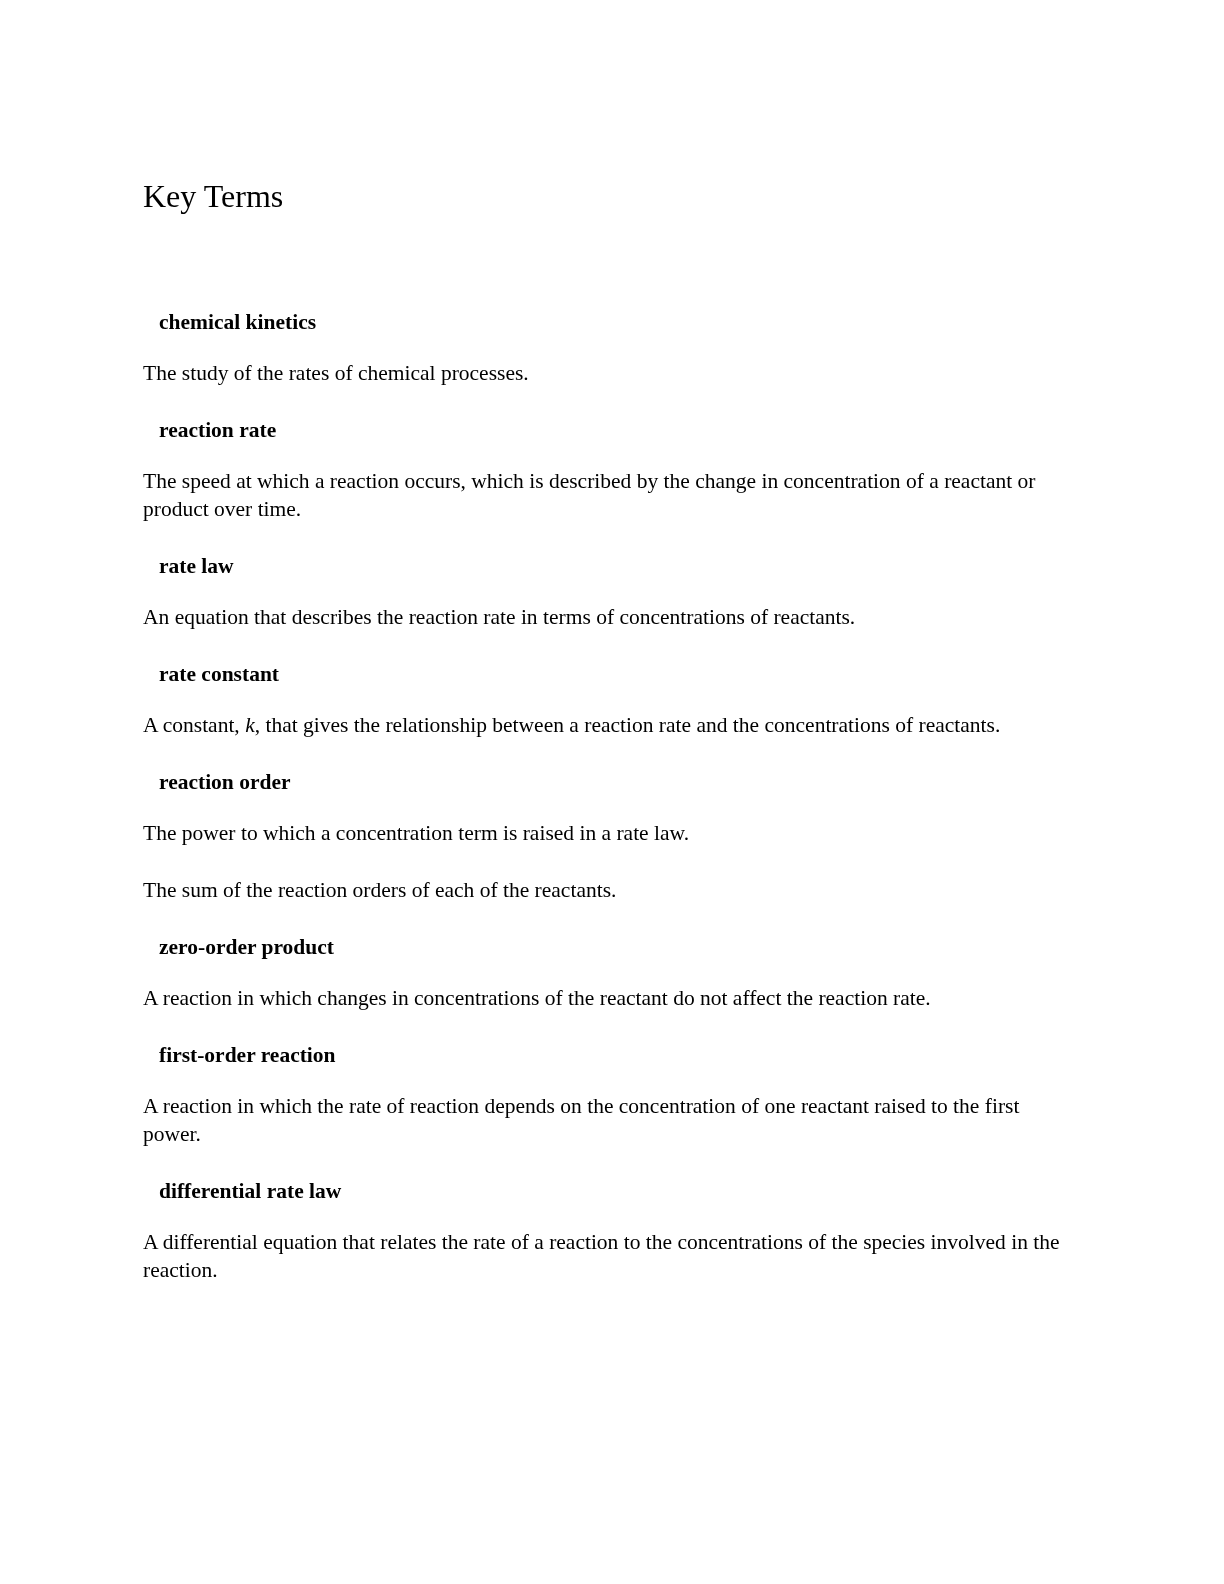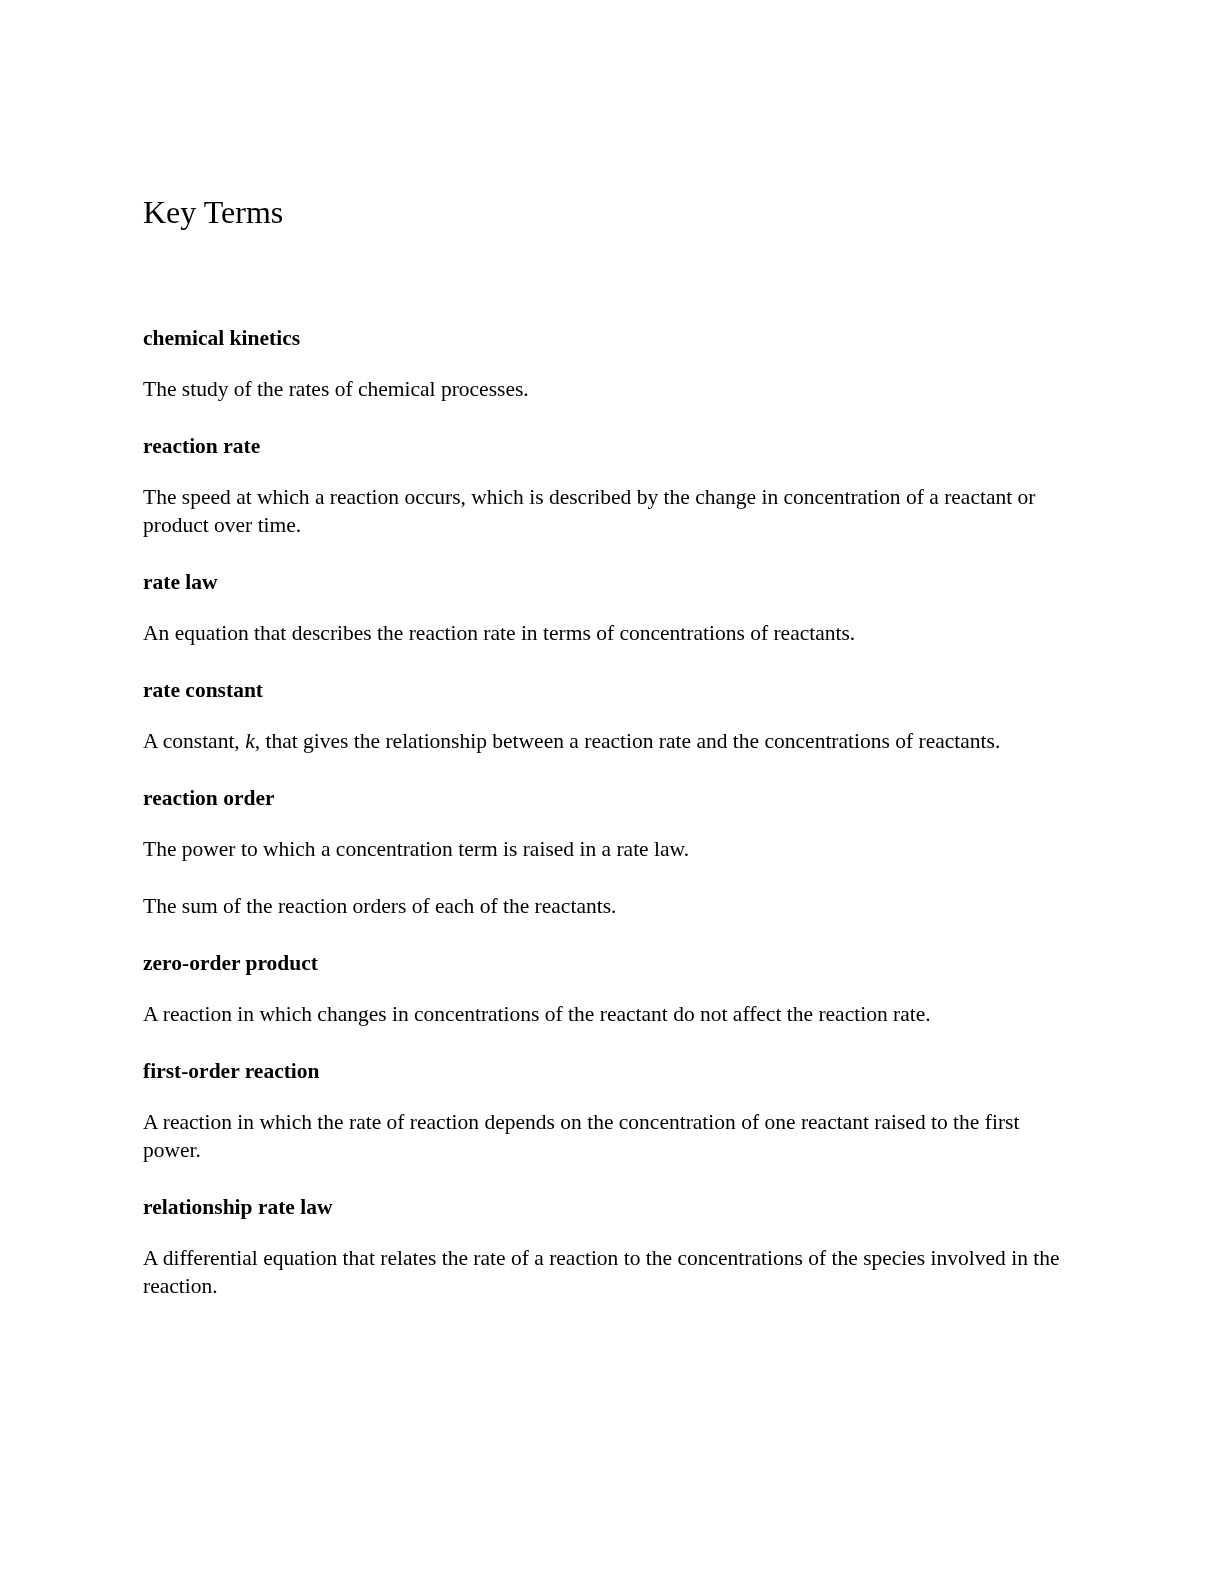--- a/index.html
+++ b/index.html
@@ -1,20 +1,20 @@
 <!DOCTYPE html>
 <html><head>
 <meta charset="utf-8">
 <style>
   html, body { margin: 0; padding: 0; background: #ffffff; }
   body { width: 1224px; height: 1584px; position: relative; font-family: "Liberation Serif", serif; color: #000; }
-  .page { position: absolute; left: 143px; top: 190px; width: 940px; }
+  .page { position: absolute; left: 143px; top: 174px; width: 940px; }
   .title { font-size: 32px; font-weight: normal; margin: 0; line-height: 44px; }
   .terms { position: absolute; left: 0; top: 134px; width: 940px; }
-  .term { font-weight: bold; font-size: 21.5px; line-height: 28px; margin: 0 0 23px 0; }
+  .term { font-weight: bold; font-size: 21.5px; line-height: 28px; margin: 0 0 23px 16px; }
   .def { font-size: 21.5px; line-height: 28px; margin: 0 16px 29px 0; }
 </style>
 </head>
 <body>
 
 <div class="page">
   <h1 class="title">Key Terms</h1>
   <div class="terms">
     <p class="term">chemical kinetics</p>
     <p class="def">The study of the rates of chemical processes.</p>
@@ -32,16 +32,16 @@
     <p class="def">The power to which a concentration term is raised in a rate law.</p>
 
     <p class="def">The sum of the reaction orders of each of the reactants.</p>
 
     <p class="term">zero-order product</p>
     <p class="def">A reaction in which changes in concentrations of the reactant do not affect the reaction rate.</p>
 
     <p class="term">first-order reaction</p>
     <p class="def">A reaction in which the rate of reaction depends on the concentration of one reactant raised to the first power.</p>
 
-    <p class="term">relationship rate law</p>
+    <p class="term">differential rate law</p>
     <p class="def">A differential equation that relates the rate of a reaction to the concentrations of the species involved in the reaction.</p>
   </div>
 </div>
 
 </body></html>

